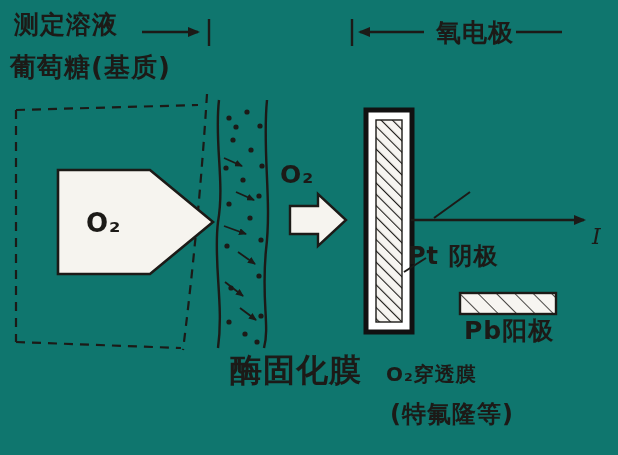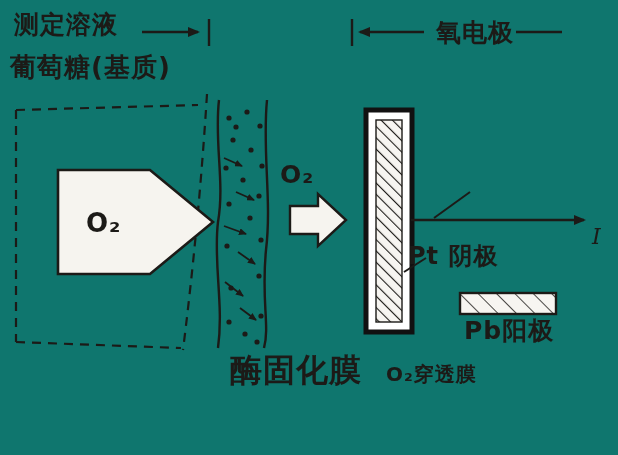--- a/index.html
+++ b/index.html
@@ -130,14 +130,15 @@
   <div class="lbl bold l-solution">测定溶液</div>
   <div class="lbl bold l-glucose">葡萄糖(基质)</div>
   <div class="lbl l-o2-inner">O₂</div>
   <div class="lbl l-o2-flow">O₂</div>
   <div class="lbl bold l-enzyme">酶固化膜</div>
   <div class="lbl bold l-oxy-elec">氧电极</div>
   <div class="lbl l-current">I</div>
   <div class="lbl bold l-pt">Pt 阴极</div>
   <div class="lbl bold l-pb">Pb阳极</div>
   <div class="lbl bold l-perm">O₂穿透膜</div>
+  <div class="lbl bold l-teflon">(特氟隆等)</div>
 
 </div>
 
 </body></html>

